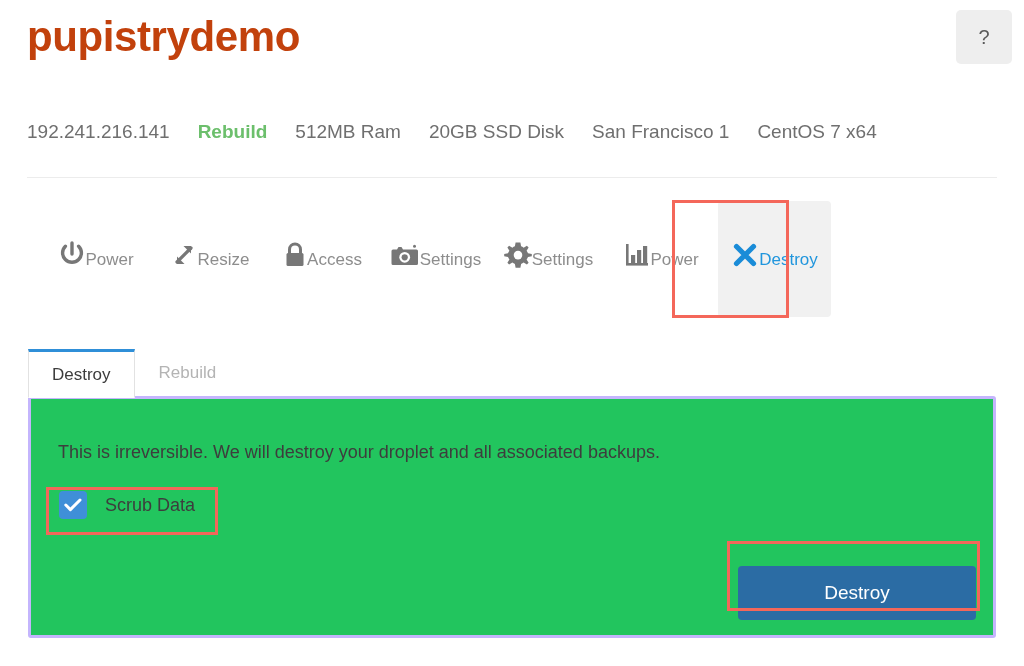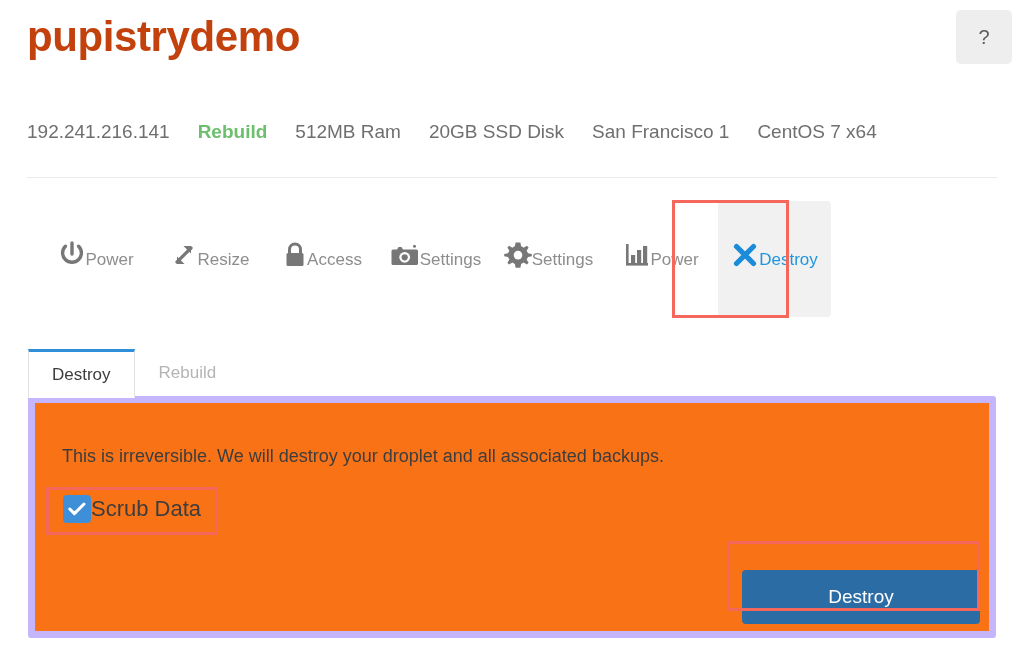--- a/index.html
+++ b/index.html
@@ -164,22 +164,22 @@
     margin-bottom: -1px;
     padding: 0 23px;
   }
 
   .panel-body {
     position: absolute;
     left: 0;
     top: 47px;
     width: 968px;
     height: 242px;
-    background: #f97316;
-    border: 7px solid #c4b5fd;
+    background: #22c55e;
+    border: 3px solid #c4b5fd;
     border-radius: 0 3px 3px 3px;
   }
 
   .panel-warning {
     position: absolute;
     left: 27px;
     top: 43px;
     font-size: 18px;
     color: #3d3d3d;
     white-space: nowrap;
@@ -199,21 +199,22 @@
     height: 28px;
     border-radius: 4px;
     background: #3f8fd8;
     display: flex;
     align-items: center;
     justify-content: center;
     flex: 0 0 auto;
   }
   .checkbox svg { display: block; }
   .scrub-label {
-    font-size: 22px;
+    margin-left: 18px;
+    font-size: 18px;
     color: #3d3d3d;
     white-space: nowrap;
   }
 
   
   .destroy-submit {
     position: absolute;
     left: 707px;
     top: 167px;
     width: 238px;

